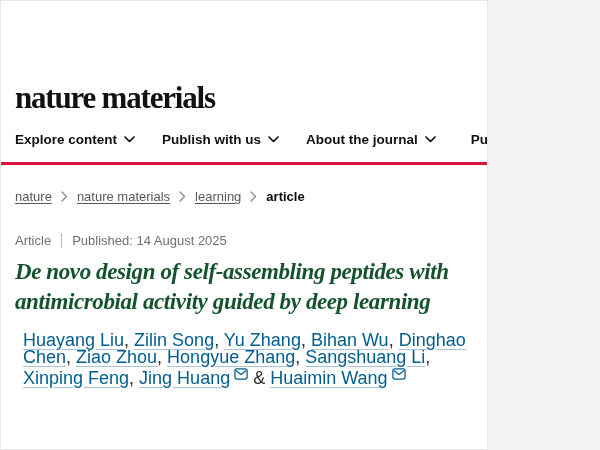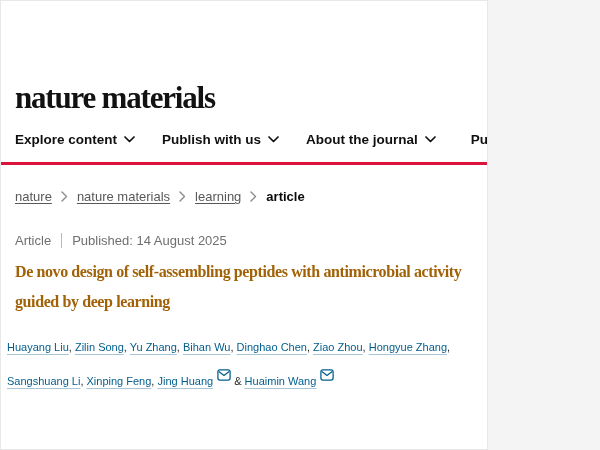--- a/index.html
+++ b/index.html
@@ -85,31 +85,32 @@
     width:1px;height:15px;
     background:#b9b9b9;
     margin:0 10px;
   }
   
   .title{
     margin:9px 14px 0 14px;
     max-width:548px;
     font-family:"Liberation Serif", serif;
     font-weight:700;
-    font-size:16px;
+    font-size:23px;
     line-height:30px;
     letter-spacing:-0.4px;
-    color:#a16207;
+    color:#14532d;
+    font-style:italic;
   }
   
   .authors{
-    margin:15px 0 0 6px;
+    margin:15px 0 0 22px;
     max-width:580px;
-    font-size:11px;
-    line-height:30px;
+    font-size:18px;
+    line-height:17px;
     color:#2a2a2a;
   }
   .author-link{
     color:var(--link,#025e8d);
     text-decoration:underline;
     text-decoration-color:#a9c4d4;
     text-underline-offset:2.5px;
     cursor:pointer;
     white-space:normal;
   }

